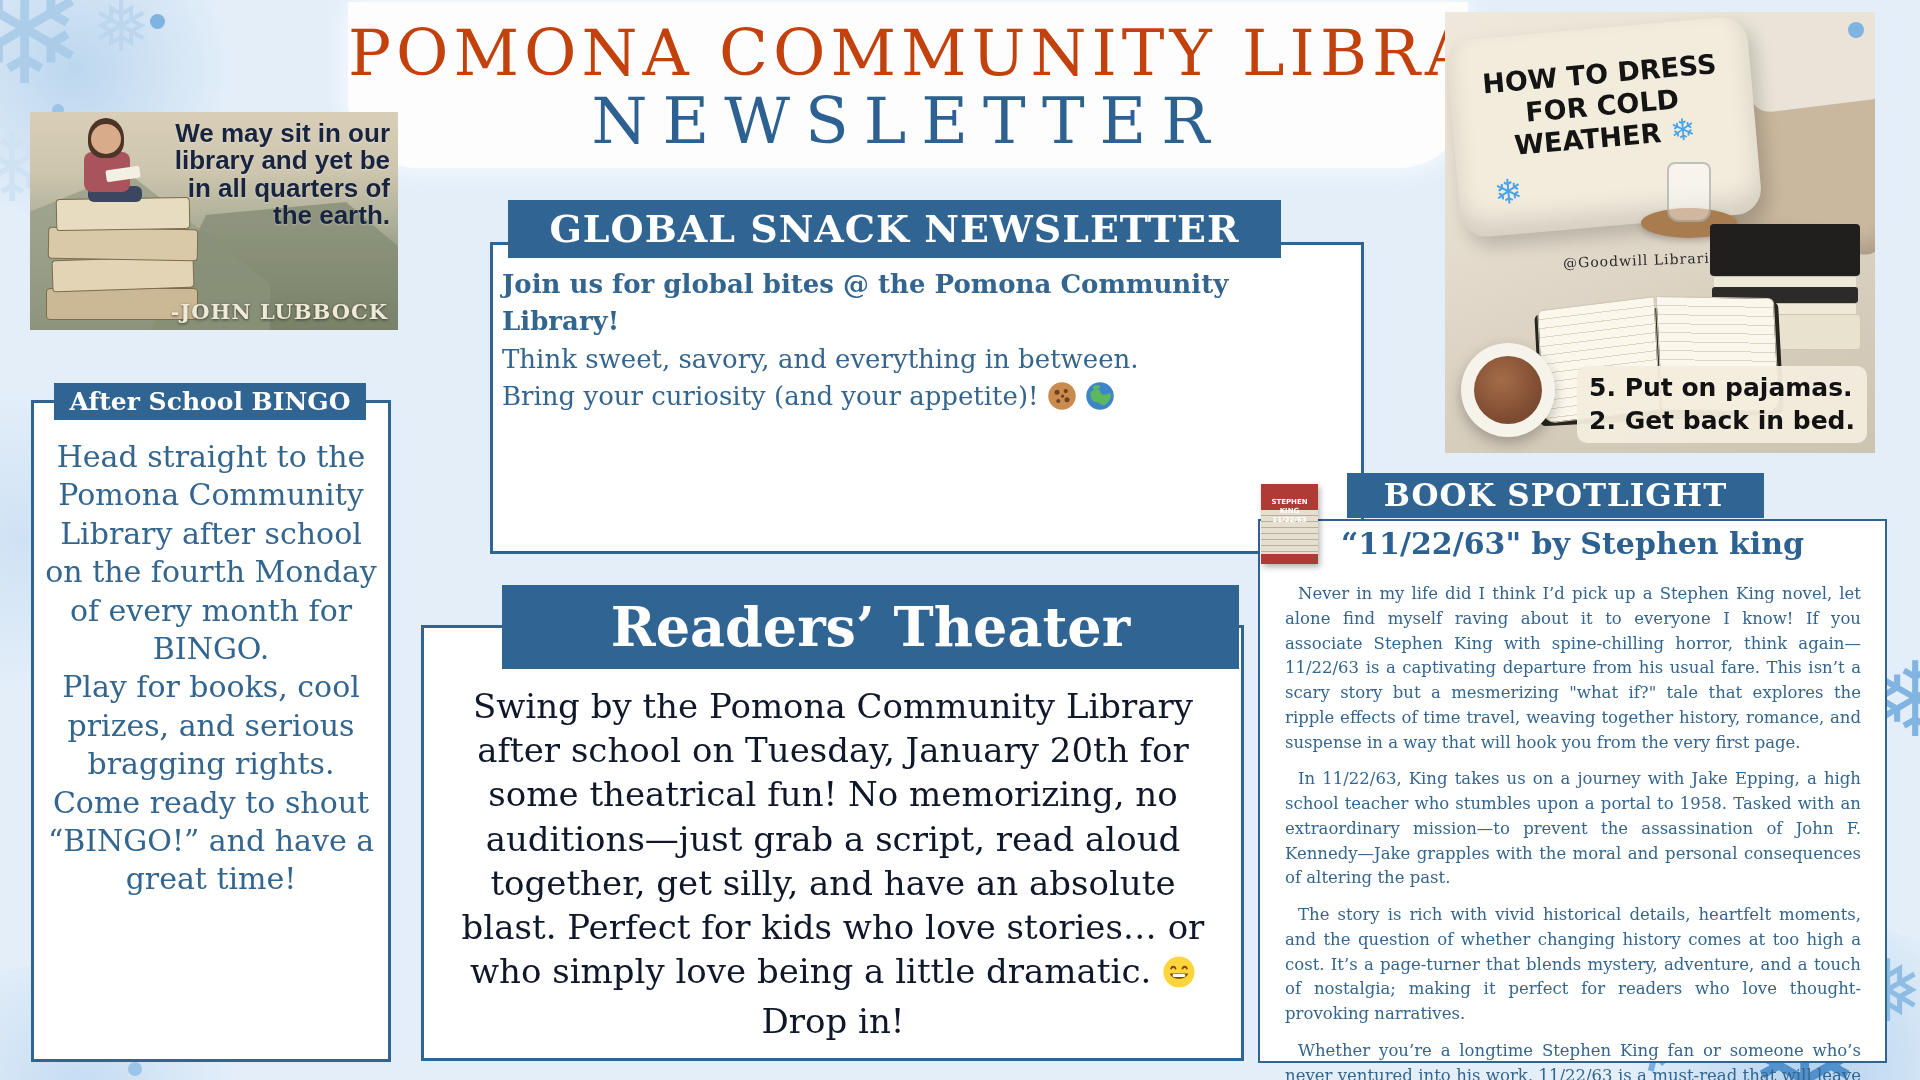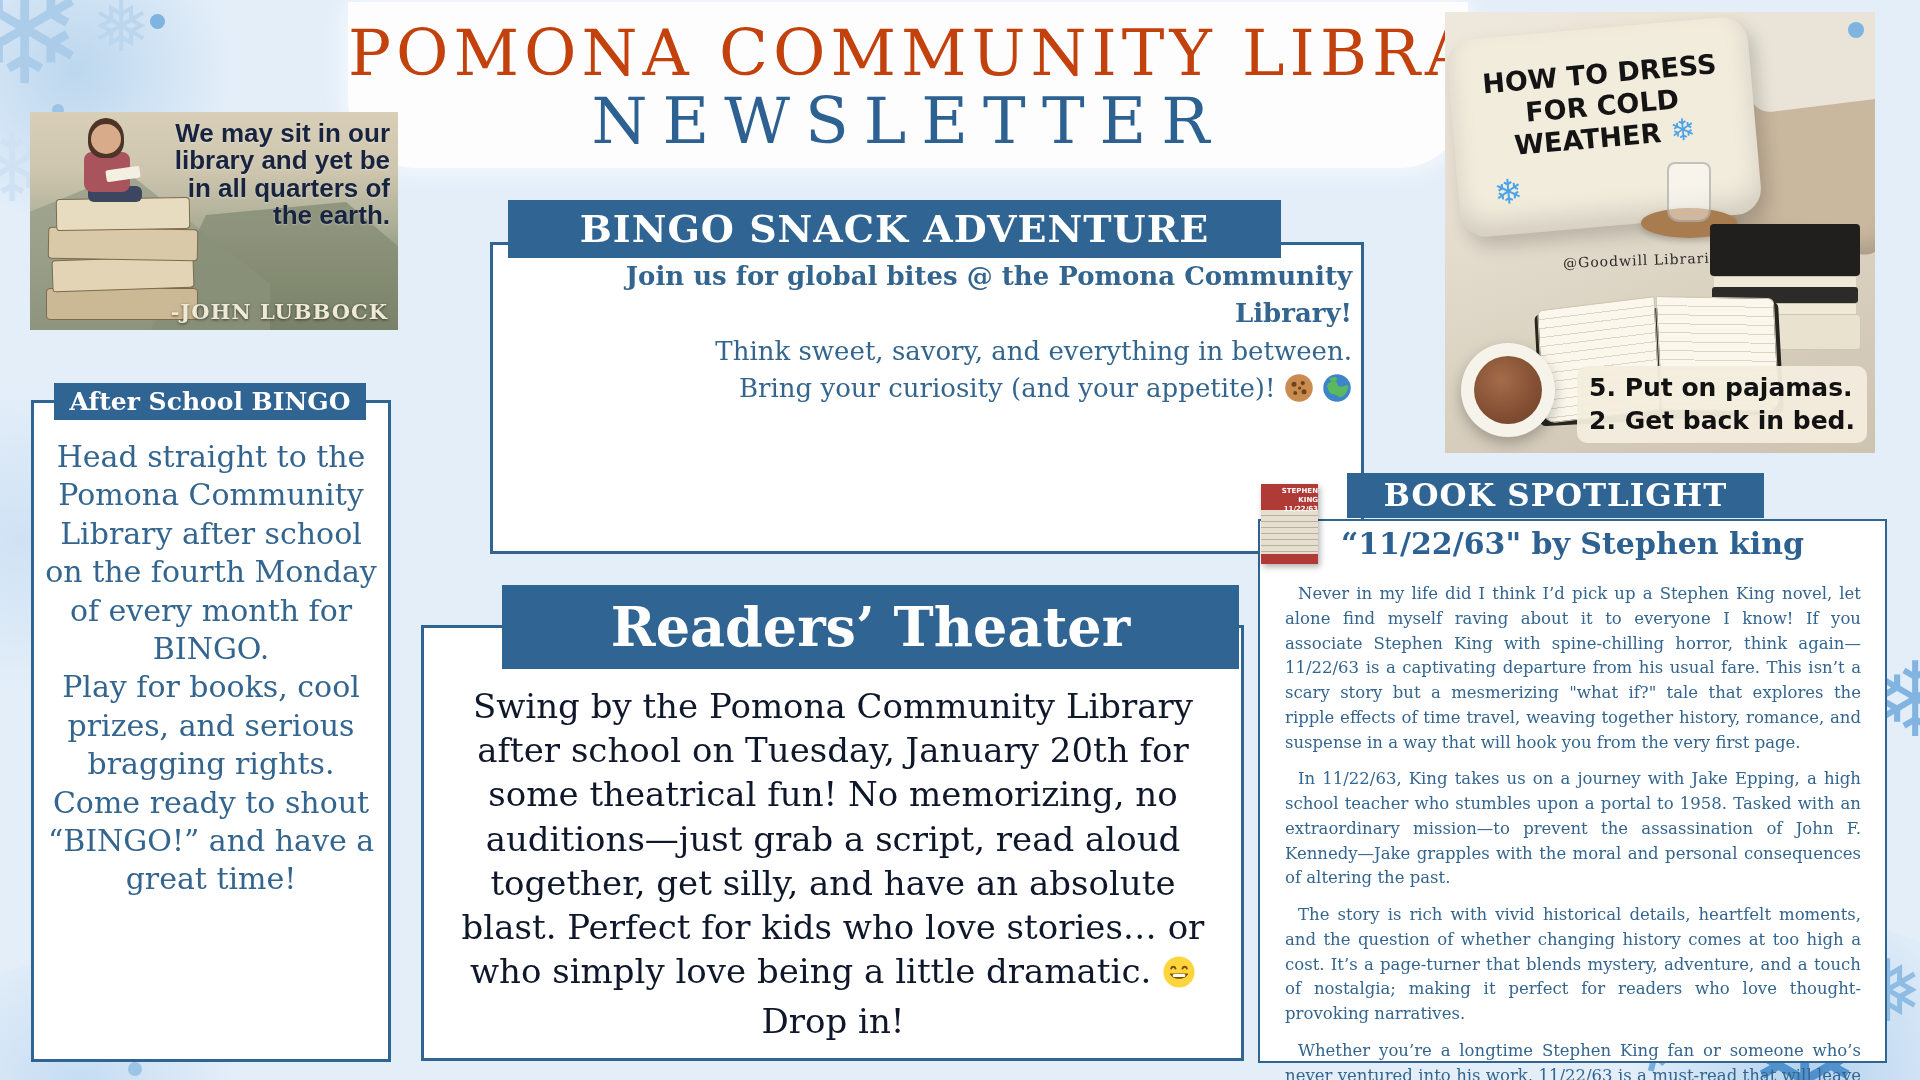--- a/index.html
+++ b/index.html
@@ -43,21 +43,21 @@
 
   
   #bingo-panel{left:31px;top:400px;width:360px;height:662px;}
   #bingo-bar{left:54px;top:383px;width:312px;height:37px;font-size:25px;line-height:37px;}
   #bingo-text{position:absolute;left:42px;top:438px;width:338px;text-align:center;
       font-size:30px;line-height:1.28;color:#33658f;white-space:pre-line;z-index:4;}
 
   
   #snack-panel{left:490px;top:242px;width:874px;height:312px;}
   #snack-bar{left:508px;top:200px;width:773px;height:58px;font-size:38px;line-height:58px;letter-spacing:1px;}
-  #snack-text{position:absolute;left:502px;top:258px;width:850px;text-align:right;
+  #snack-text{position:absolute;left:502px;top:266px;width:850px;text-align:left;
       color:#33658f;font-size:26px;line-height:1.44;z-index:4;}
   #snack-text .lead{font-weight:bold;}
 
   
   #theater-panel{left:421px;top:625px;width:823px;height:436px;}
   #theater-bar{left:502px;top:585px;width:737px;height:84px;font-size:54px;line-height:84px;}
   #theater-text{position:absolute;left:438px;top:684px;width:790px;text-align:center;
       color:#0f172a;font-size:34px;line-height:1.3;z-index:4;}
 
   
@@ -101,22 +101,22 @@
   
   #spot-panel{left:1258px;top:519px;width:629px;height:544px;border-width:2px;}
   #spot-bar{left:1347px;top:473px;width:417px;height:45px;font-size:31px;line-height:45px;letter-spacing:1px;}
   #spot-sub{position:absolute;left:1300px;top:526px;width:545px;text-align:center;font-size:30px;
       font-weight:bold;color:#2d6191;z-index:4;white-space:nowrap;}
   #spot-body{position:absolute;left:1273px;top:570px;width:600px;color:#33658f;
       font-size:16.5px;line-height:1.5;text-align:justify;z-index:4;}
   #spot-body p{margin:12px;text-indent:13px;}
   #cover{position:absolute;left:1261px;top:484px;width:57px;height:80px;z-index:6;
       box-shadow:2px 3px 6px rgba(0,0,0,.3);background:#ddd5c4;}
-  .cover-top{height:26px;background:#b03a36;color:#fff;text-align:right;
-      font-family:"DejaVu Sans",sans-serif;font-weight:bold;font-size:7px;line-height:1.3;padding-top:3px;box-sizing:border-box;}
+  .cover-top{height:26px;background:#b03a36;color:#fff;text-align:center;
+      font-family:"DejaVu Sans",sans-serif;font-weight:bold;font-size:7px;line-height:1.3;padding-top:14px;box-sizing:border-box;}
   .cover-mid{height:44px;background:repeating-linear-gradient(#e6dfcf 0 5px,#b7b0a0 5px 6px);}
   .cover-bot{height:10px;background:#b03a36;}
 
   .icon{display:inline-block;vertical-align:-6px;}
 </style>
 </head>
 <body>
 
 <div class="canvas">
 
@@ -158,21 +158,21 @@
     <div class="quote-attr">-JOHN LUBBOCK</div>
   </div>
 
   <div class="panel" id="bingo-panel"></div>
   <div class="bar" id="bingo-bar">After School BINGO</div>
   <div id="bingo-text">Head straight to the Pomona Community Library after school on the fourth Monday of every month for BINGO.
 Play for books, cool prizes, and serious bragging rights.
 Come ready to shout “BINGO!” and have a great time!</div>
 
   <div class="panel" id="snack-panel"></div>
-  <div class="bar" id="snack-bar">BINGO SNACK ADVENTURE</div>
+  <div class="bar" id="snack-bar">GLOBAL SNACK NEWSLETTER</div>
   <div id="snack-text">
     <div class="lead">Join us for global bites @ the Pomona Community Library!</div>
     <div>Think sweet, savory, and everything in between.</div>
     <div>
       <span>Bring your curiosity (and your appetite)!</span>
       <span class="icon"><svg viewBox="0 0 24 24" width="30" height="30">
             <circle cx="12" cy="12" r="11" fill="#c98c4e"></circle>
             <circle cx="8" cy="9" r="2" fill="#6c4220"></circle>
             <circle cx="15" cy="8" r="1.7" fill="#6c4220"></circle>
             <circle cx="16" cy="15" r="2" fill="#6c4220"></circle>

